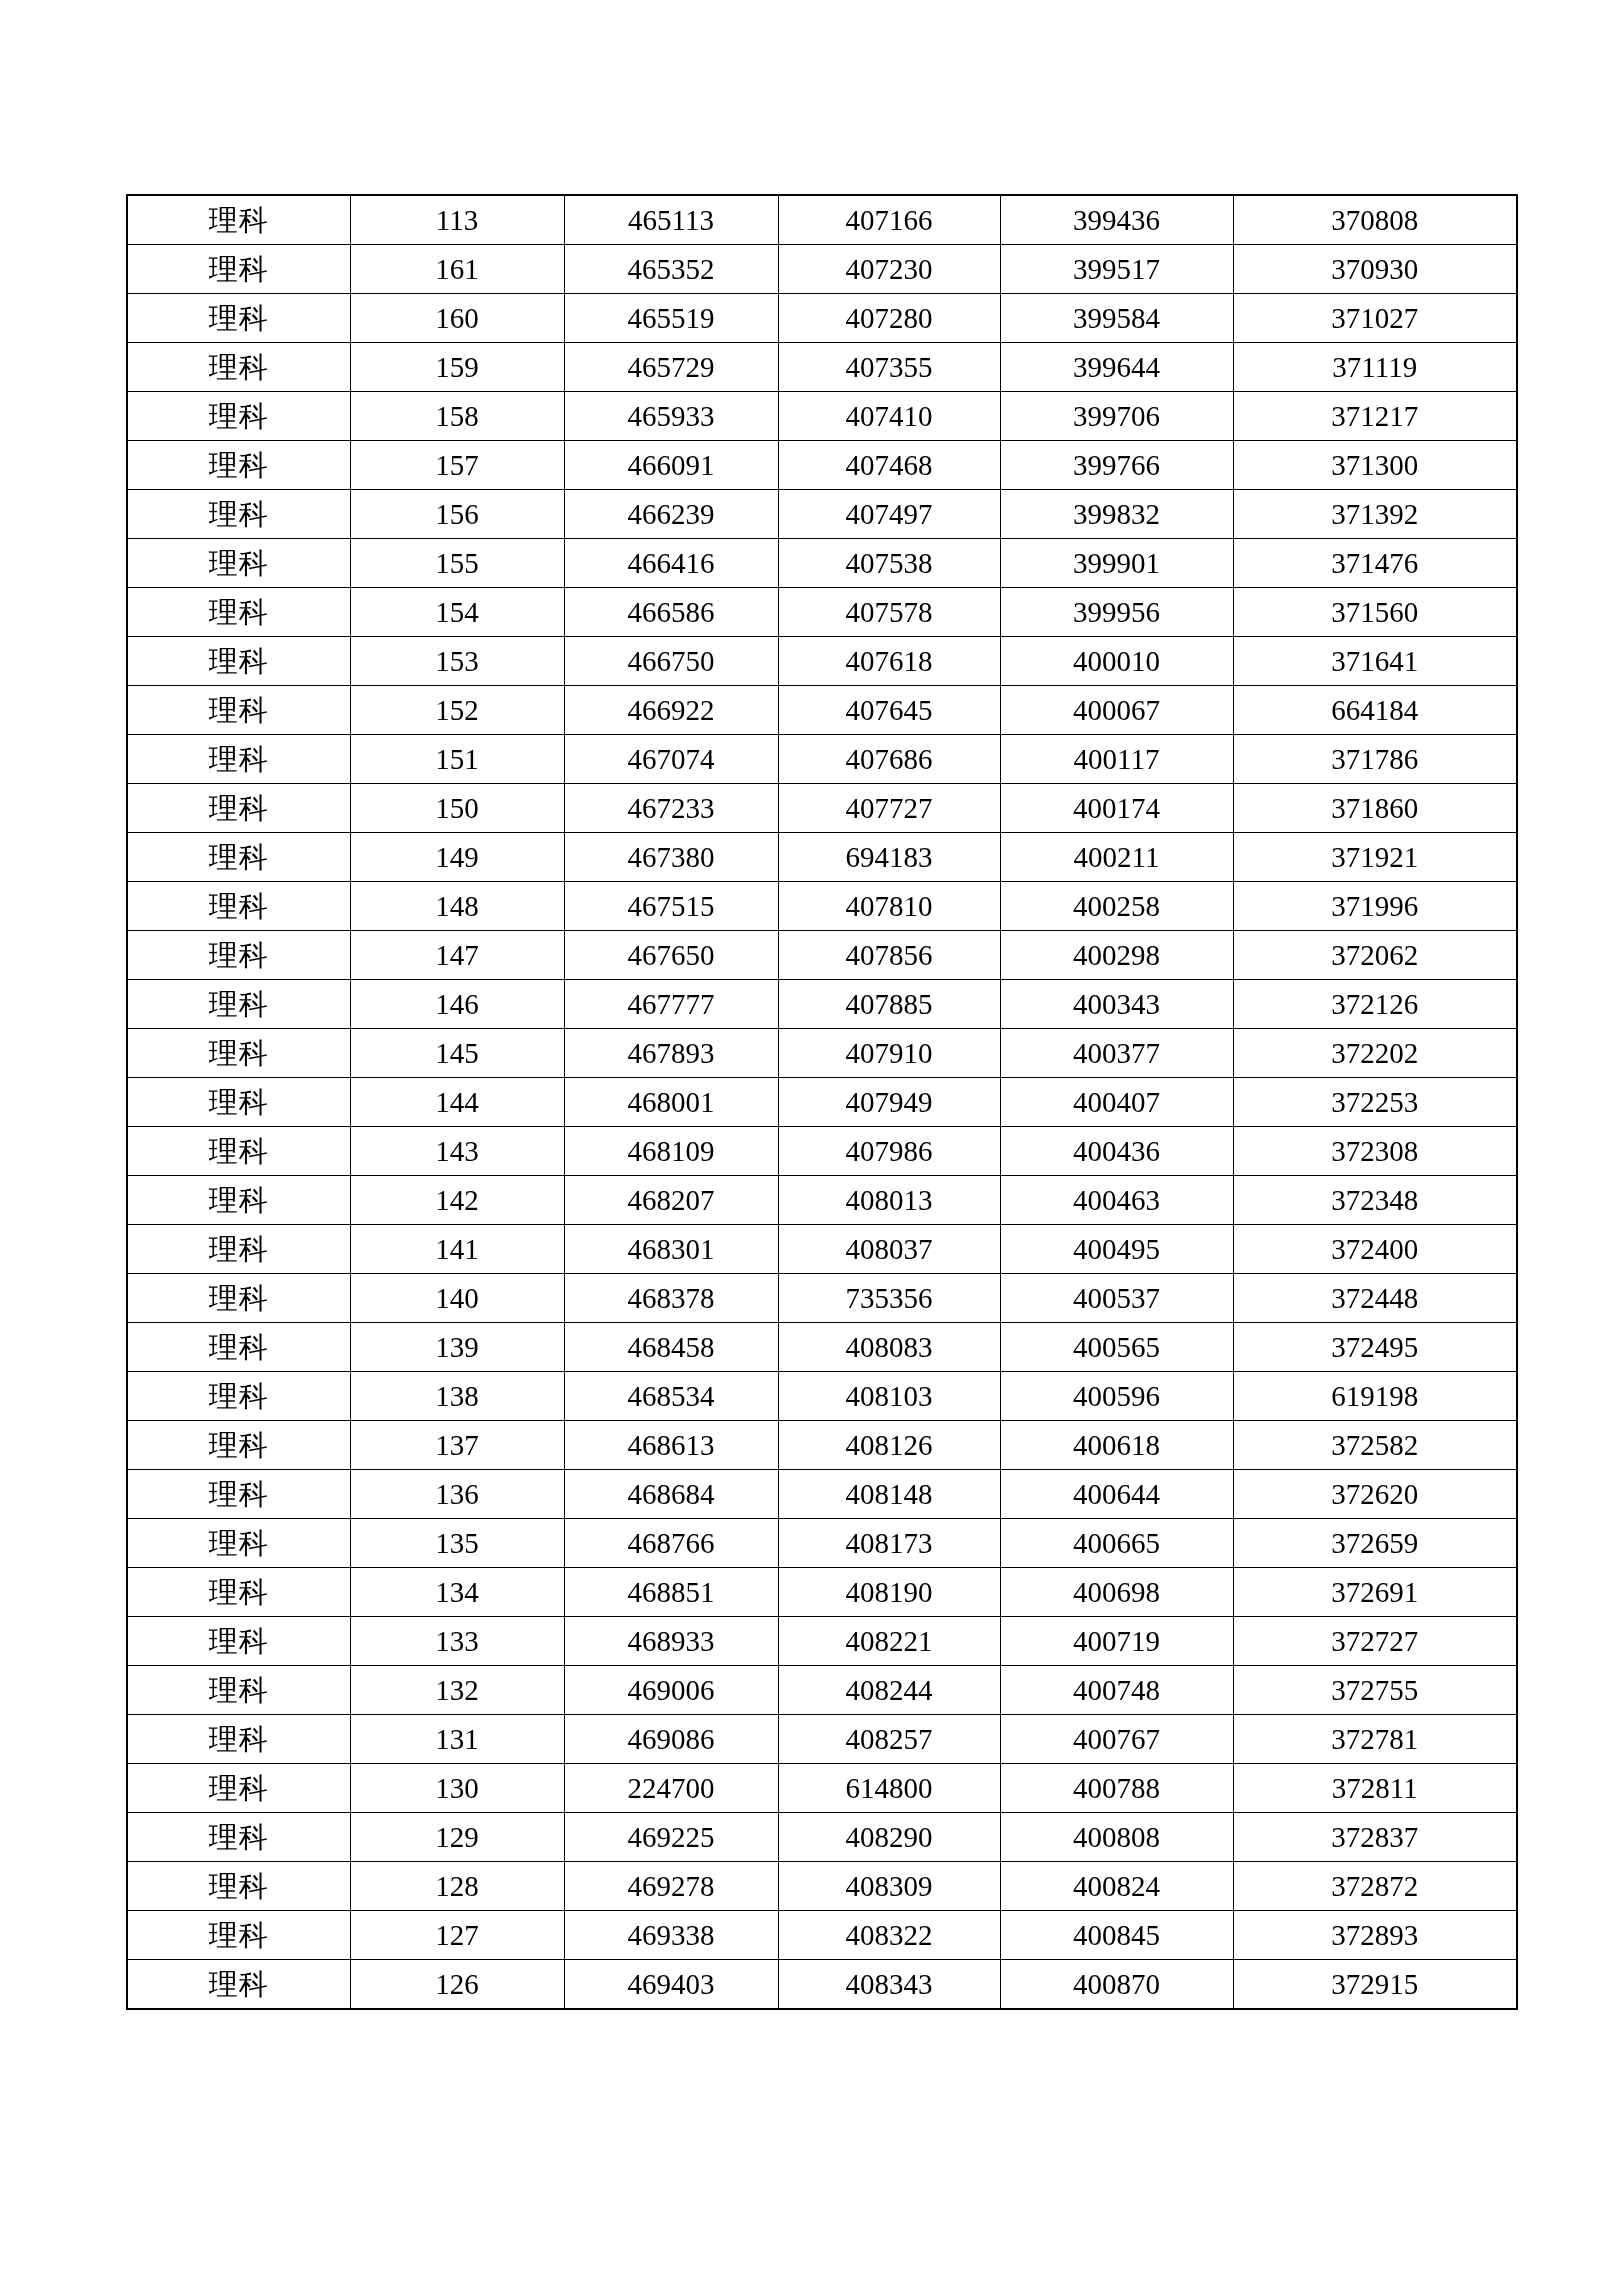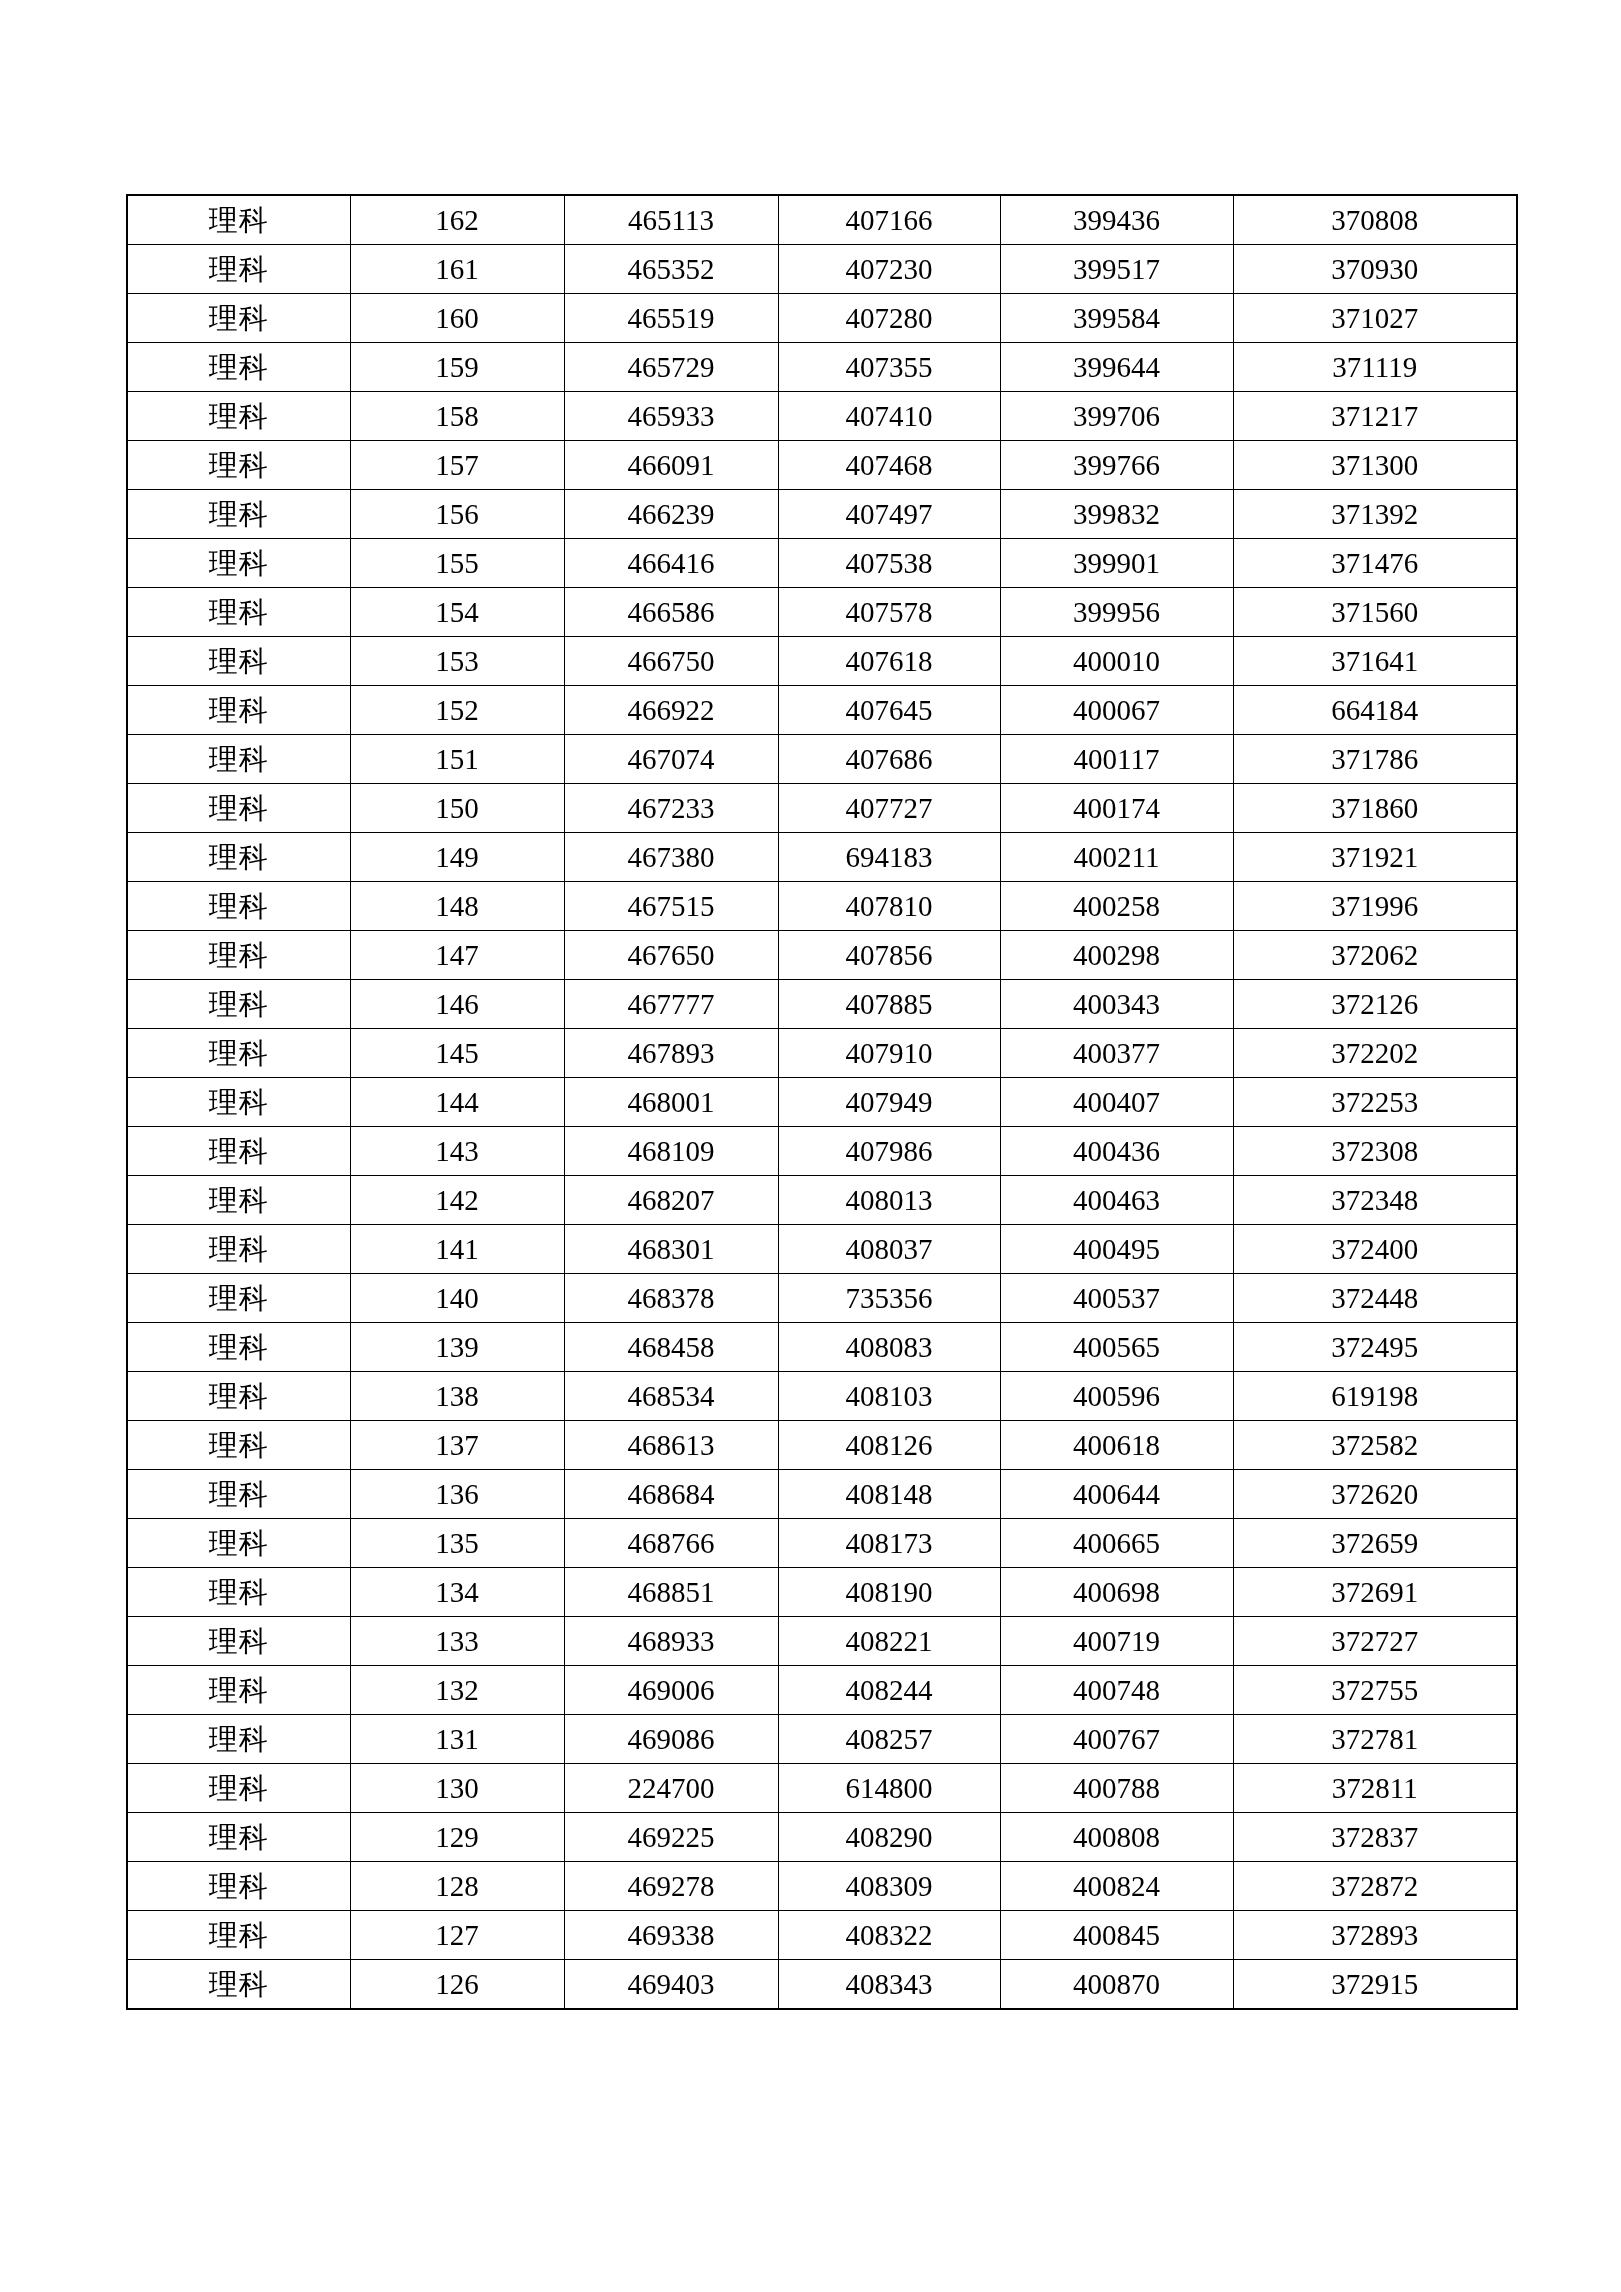--- a/index.html
+++ b/index.html
@@ -73,21 +73,21 @@
         <col class="c-track">
         <col class="c-score">
         <col class="c-d1">
         <col class="c-d2">
         <col class="c-d3">
         <col class="c-d4">
       </colgroup>
       <tbody id="table-body">
           <tr>
             <td class="track-cell">理科</td>
-            <td>162</td>
+            <td>113</td>
             <td>465113</td>
             <td>407166</td>
             <td>399436</td>
             <td>370808</td>
           </tr>
           <tr>
             <td class="track-cell">理科</td>
             <td>161</td>
             <td>465352</td>
             <td>407230</td>

